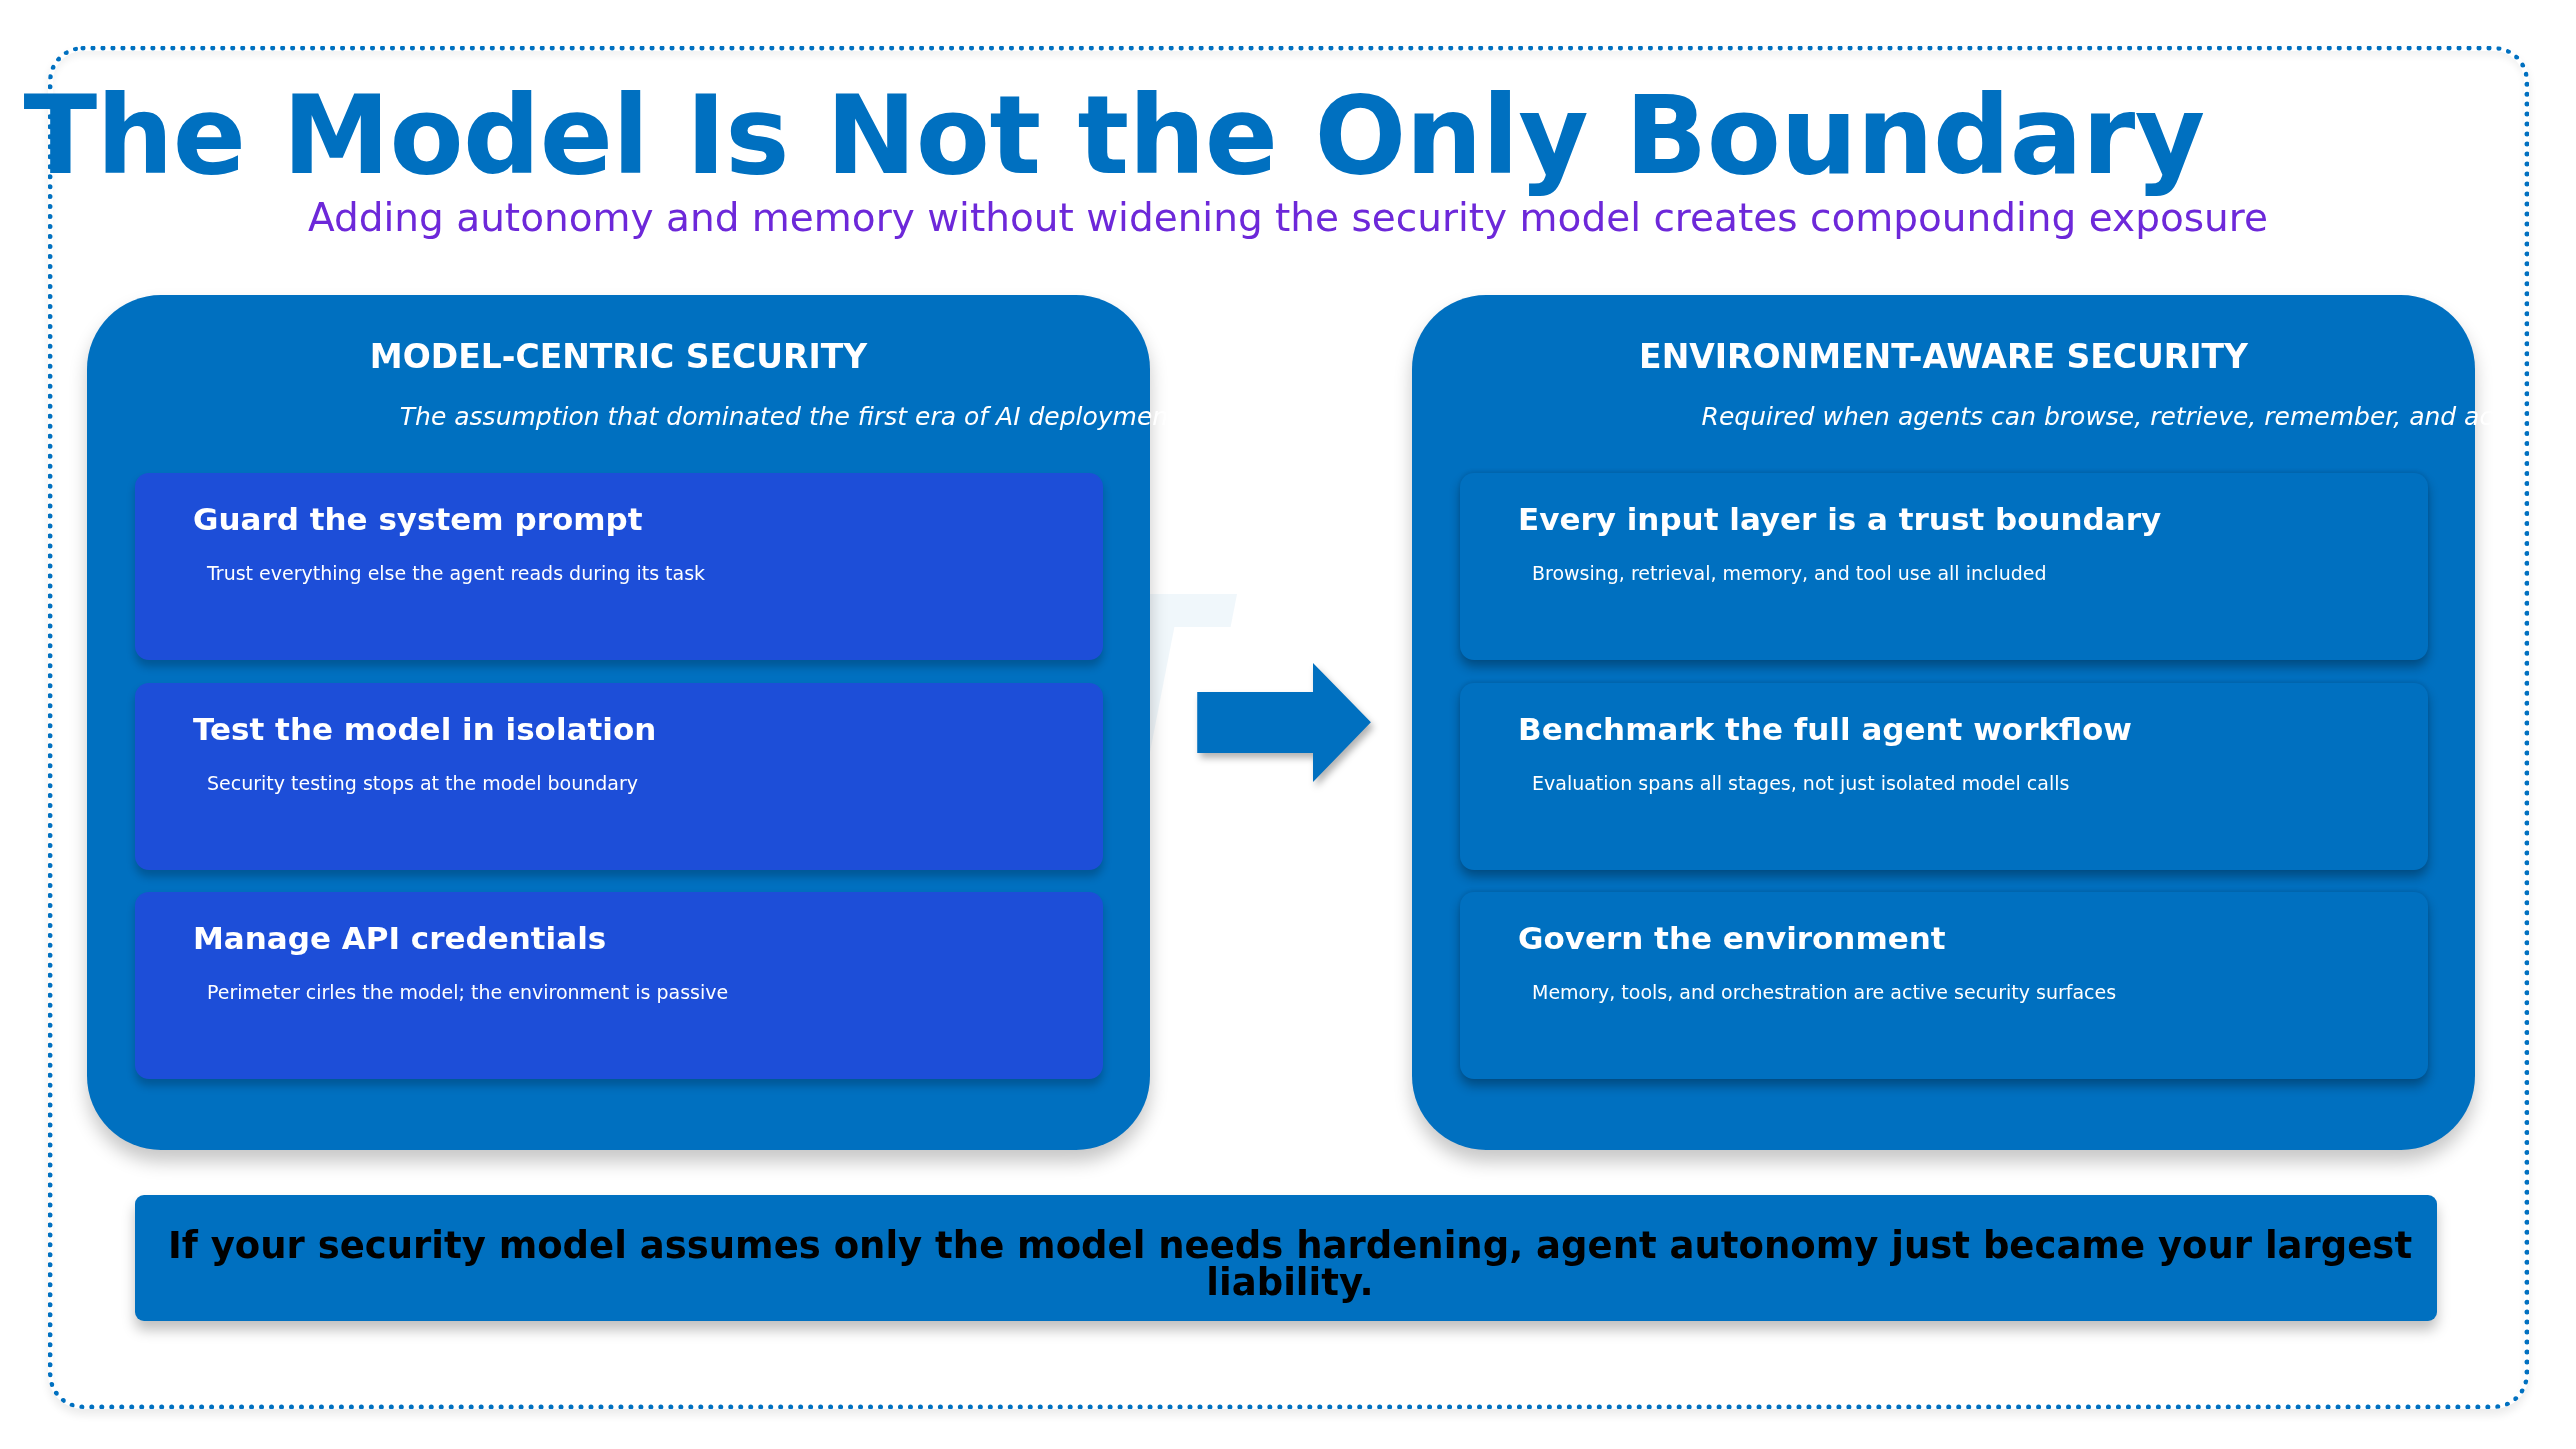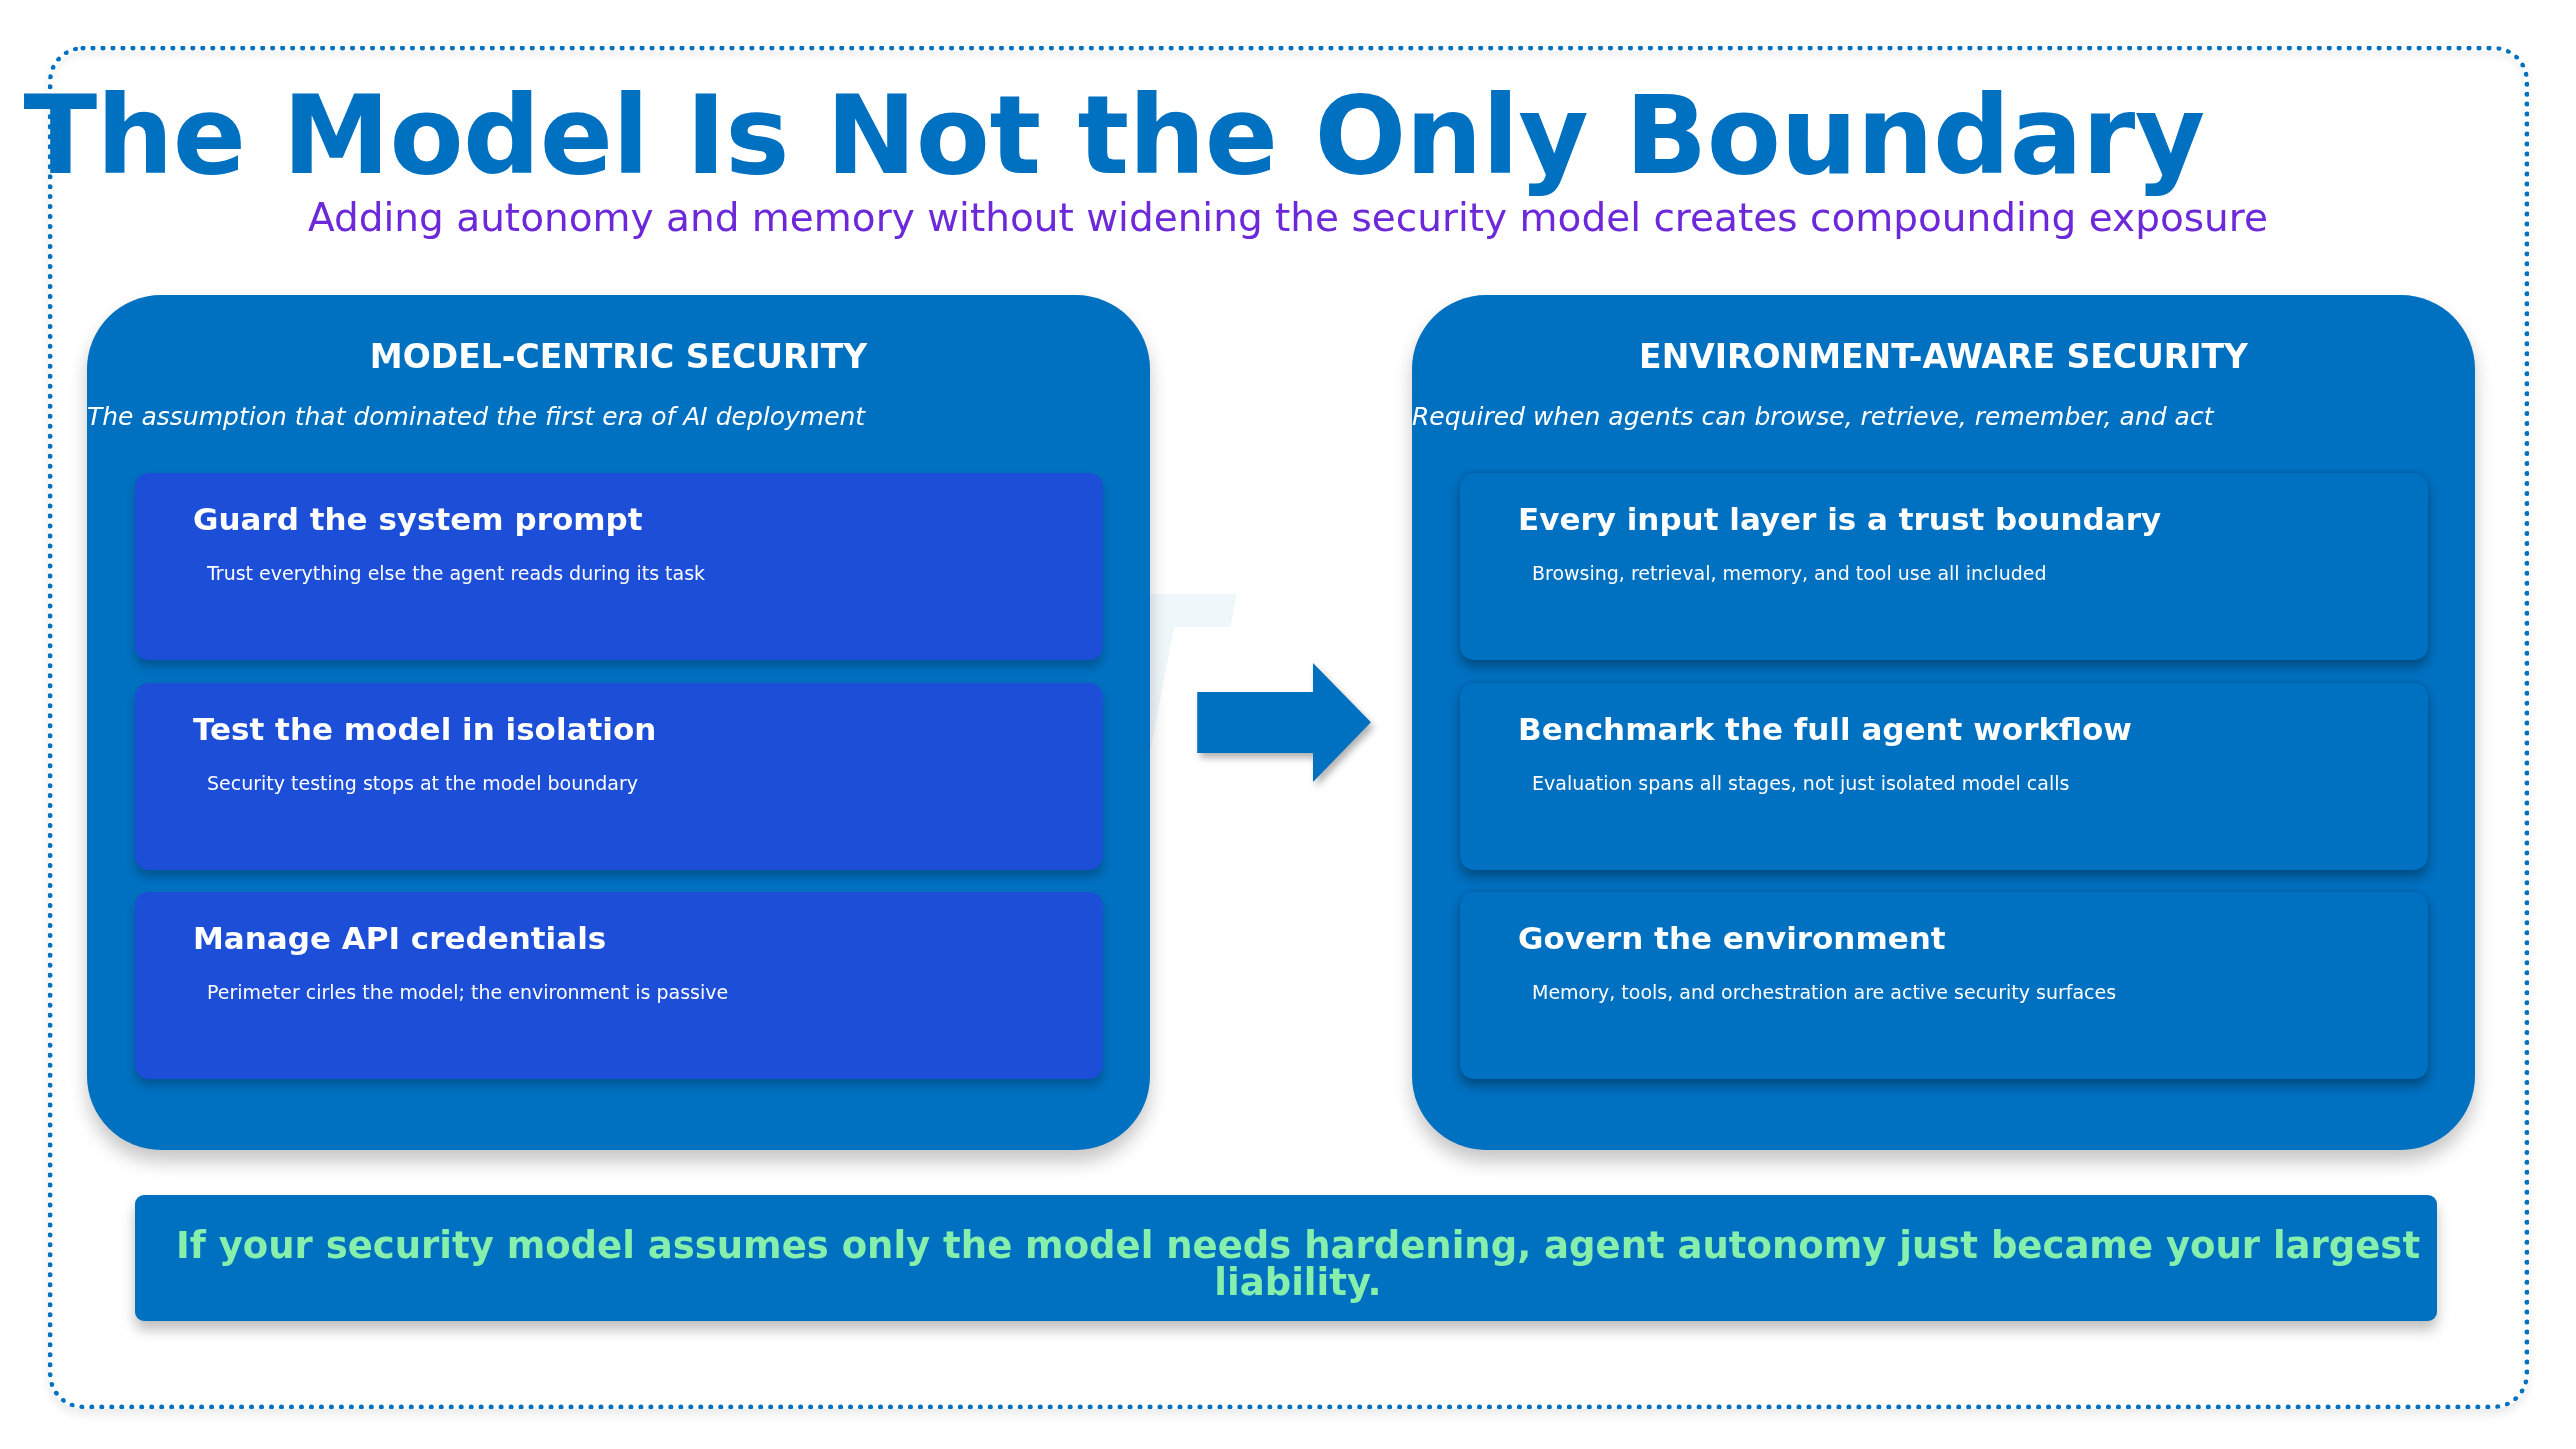--- a/index.html
+++ b/index.html
@@ -14,38 +14,38 @@
   .title { position: absolute; left: 0; width: 2228px; top: 82px; text-align: center;
            font-size: 108px; font-weight: bold; color: #0070C0; line-height: 1; letter-spacing: -0.6px; }
   .subtitle { position: absolute; left: 0; width: 2576px; top: 198px; text-align: center;
               font-size: 39px; color: #6d28d9; line-height: 1; }
   .panel { position: absolute; top: 295px; width: 1063px; height: 855px; background: #0070C0;
            border-radius: 74px; box-shadow: 0 11.6px 18px rgba(0,0,0,0.22); z-index: 1; }
   .panel.left { left: 87px; }
   .panel.right { left: 1412px; }
   .panel-title { position: absolute; top: 45px; left: 0; width: 100%; text-align: center;
                  color: #ffffff; font-size: 33px; font-weight: bold; line-height: 1; }
-  .panel-sub { position: absolute; top: 109px; left: 0; width: 100%; text-align: left;
-               color: #ffffff; font-size: 25px; font-style: italic; line-height: 1; }
+  .panel-sub { position: absolute; top: 109px; left: 0; width: 100%; text-align: right;
+               color: #ffffff; font-size: 25px; font-style: italic; line-height: 1; padding-left: 28px; }
   .card { position: absolute; left: 48px; width: 968px; height: 187px; border-radius: 14px;
           box-shadow: 0 6.4px 9px rgba(0,0,0,0.22); }
   .panel.left .card { background: #1d4ed8; }
   .panel.right .card { background: #0070C0; box-shadow: 0 6.4px 10.3px rgba(0,0,0,0.32), 0 -1.3px 3.9px rgba(0,0,0,0.08); }
   .card.c0 { top: 178px; }
   .card.c1 { top: 388px; }
   .card.c2 { top: 597px; }
   .card-title { position: absolute; left: 58px; top: 31px; color: #ffffff; font-size: 31px;
                 font-weight: bold; line-height: 1; }
   .card-desc { position: absolute; left: 72px; top: 91px; color: #ffffff; font-size: 19px; line-height: 1; }
   .arrow { position: absolute; left: 1197px; top: 663px; width: 187px; height: 119px; z-index: 2;
            filter: drop-shadow(3.9px 5.2px 3.9px rgba(0,0,0,0.3)); }
   .banner { position: absolute; left: 135px; top: 1195px; width: 2302px; height: 126px;
             background: #0070C0; border-radius: 9px; box-shadow: 0 9px 13px rgba(0,0,0,0.25); z-index: 1; }
-  .banner-text { position: absolute; left: 12px; top: 32px; width: 100%; text-align: center;
-                 color: #86efac; font-size: 37px; font-weight: bold; line-height: 1; }
+  .banner-text { position: absolute; left: 4px; top: 32px; width: 100%; text-align: center;
+                 color: #000000; font-size: 37px; font-weight: bold; line-height: 1; }
 </style>
 </head>
 <body>
 
 <div class="frame"></div>
 
 <div class="watermark">ZT</div>
 
 <h1 class="title" style="margin:0;">The Model Is Not the Only Boundary</h1>
 <div class="subtitle">Adding autonomy and memory without widening the security model creates compounding exposure</div>

